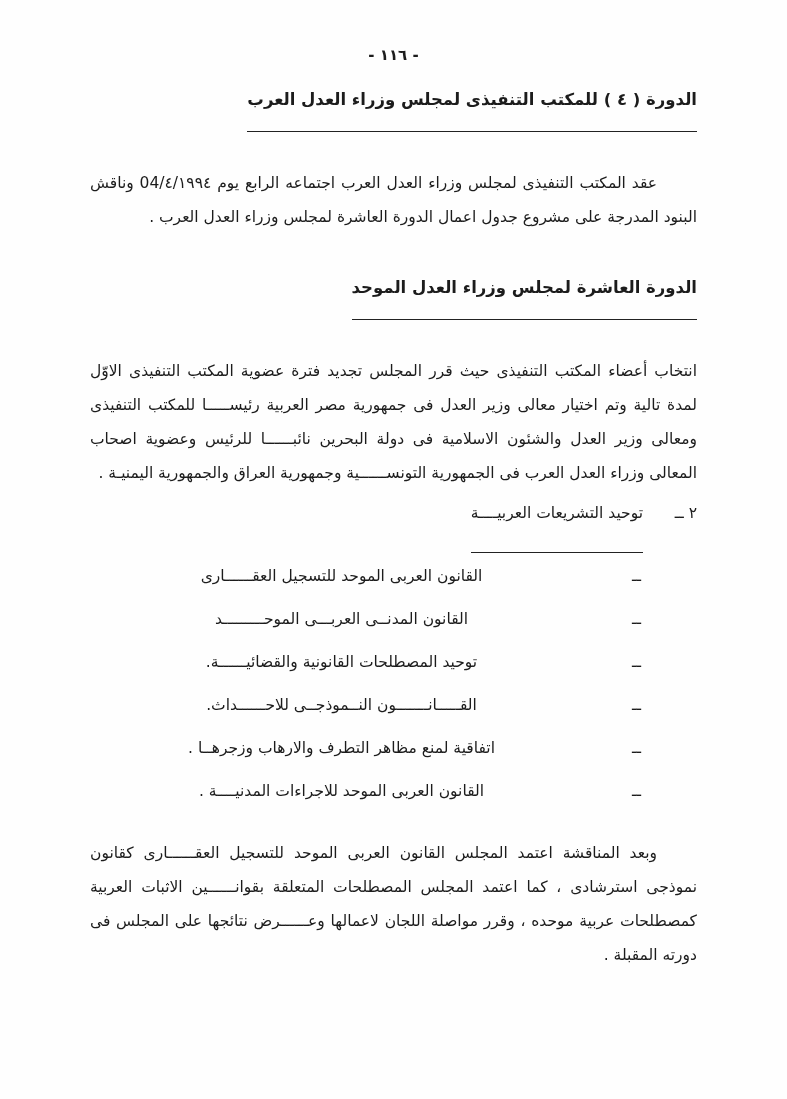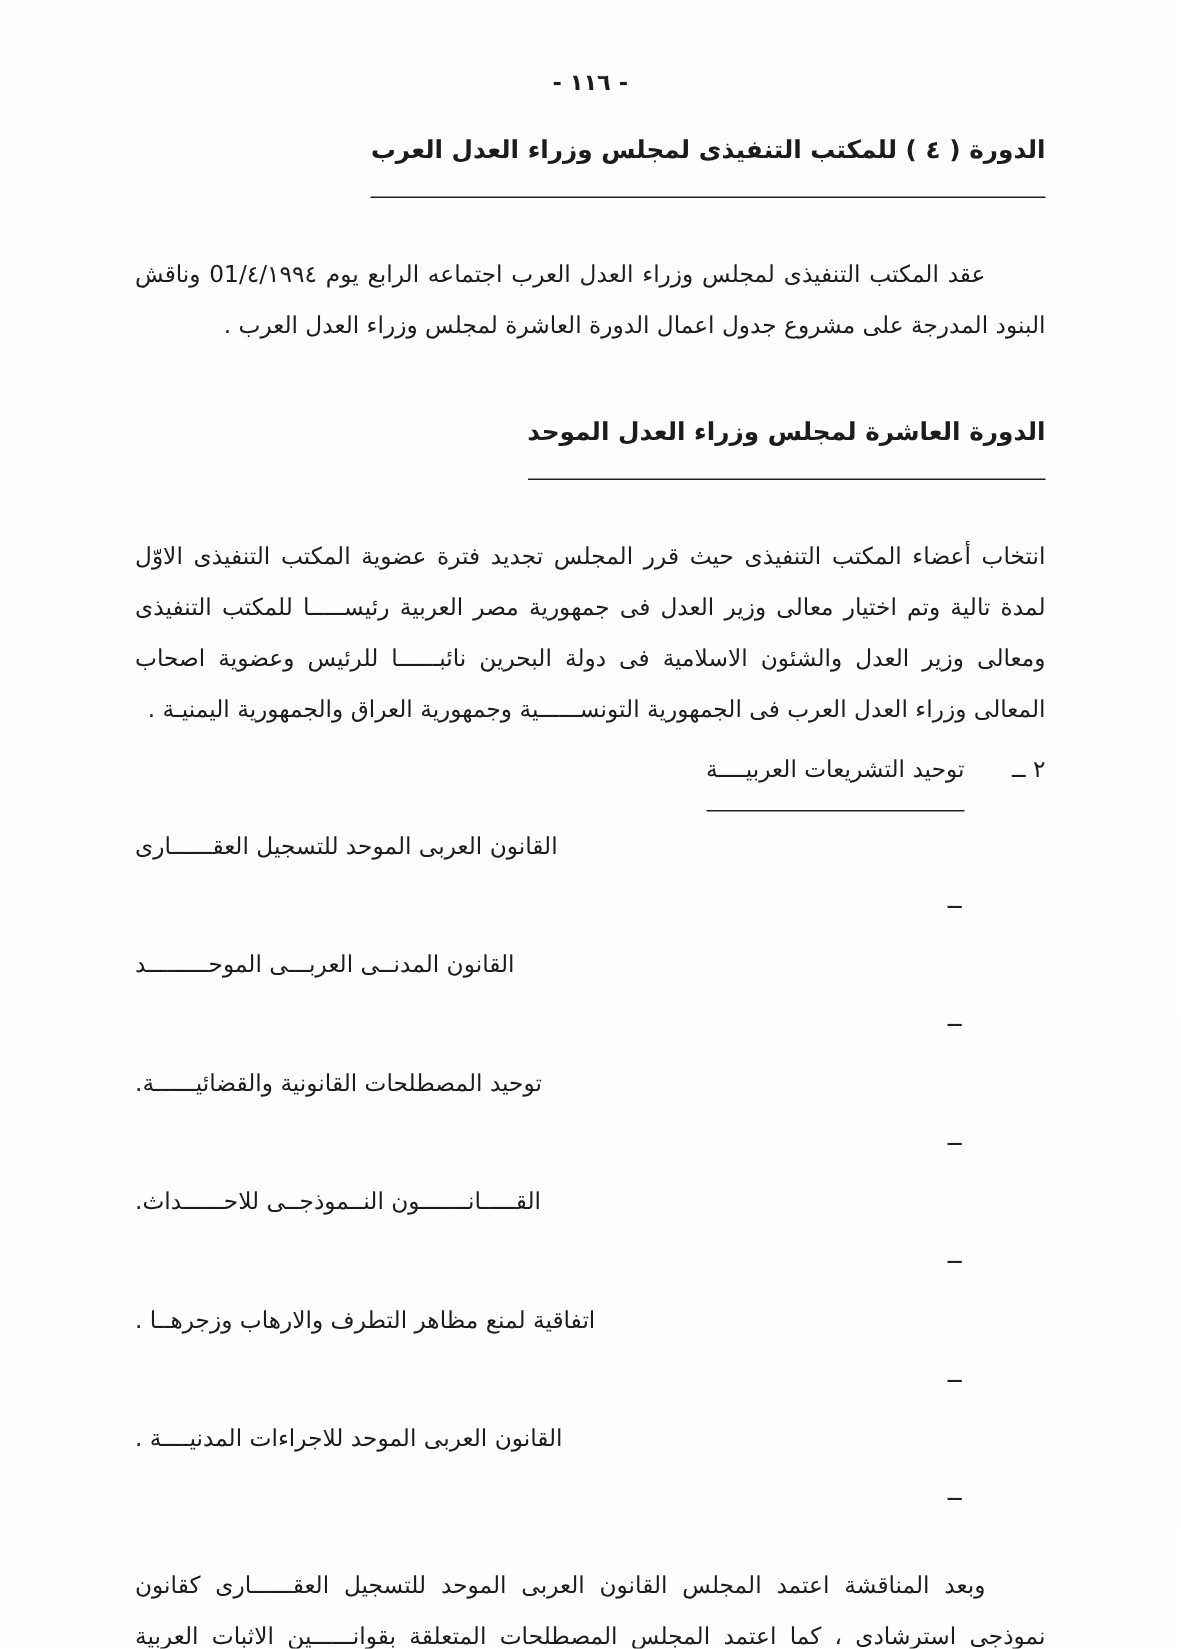--- a/index.html
+++ b/index.html
@@ -66,58 +66,57 @@
     font-size: 15.5px;
     line-height: 34px;
     text-align: justify;
     margin: 0;
   }
   .num-item .itext.underlined-line {
     text-align: right;
   }
   .underline-chunk {
     display: inline-block;
-    padding-bottom: 10px;
+    padding-bottom: 22px;
     border-bottom: 1.5px solid #222;
   }
 
   .intro-line {
     font-size: 15.5px;
     line-height: 34px;
     margin: 26px 0 22px 0;
   }
 
   .dash-list { margin: 0 56px 0 0; }
   .dash-row {
     display: flex;
     gap: 30px;
     margin-bottom: 9px;
     font-size: 15.5px;
     line-height: 34px;
   }
   .dash-row .dash {
     flex: 0 0 18px;
-    margin-top: 36px;
   }
-  .dash-row .dtext { flex: 1; text-align: left; }
+  .dash-row .dtext { flex: 1; text-align: center; }
 
   .closing { margin-top: 28px; }
 </style>
 </head>
 <body>
 
 <div class="page">
 
   <div class="page-number">- ١١٦ -</div>
 
   <div class="heading">
     <span>الدورة ( ٤ ) للمكتب التنفيذى لمجلس وزراء العدل العرب</span>
   </div>
 
-  <p class="para indent">عقد المكتب التنفيذى لمجلس وزراء العدل العرب اجتماعه الرابع يوم 01/٤/١٩٩٤ وناقش البنود المدرجة على مشروع جدول اعمال الدورة العاشرة لمجلس وزراء العدل العرب .</p>
+  <p class="para indent">عقد المكتب التنفيذى لمجلس وزراء العدل العرب اجتماعه الرابع يوم 04/٤/١٩٩٤ وناقش البنود المدرجة على مشروع جدول اعمال الدورة العاشرة لمجلس وزراء العدل العرب .</p>
 
   <div class="heading section-gap">
     <span>الدورة العاشرة لمجلس وزراء العدل الموحد</span>
   </div>
 
 
   <div class="num-item">
     <p class="itext">انتخاب أعضاء المكتب التنفيذى حيث قرر المجلس تجديد فترة عضوية المكتب التنفيذى الاوّل لمدة تالية وتم اختيار معالى وزير العدل فى جمهورية مصر العربية رئيســـــا للمكتب التنفيذى ومعالى وزير العدل والشئون الاسلامية فى دولة البحرين نائبــــــا للرئيس وعضوية اصحاب المعالى وزراء العدل العرب فى الجمهورية التونســــــية وجمهورية العراق والجمهورية اليمنيـة .</p>
   </div>
 

